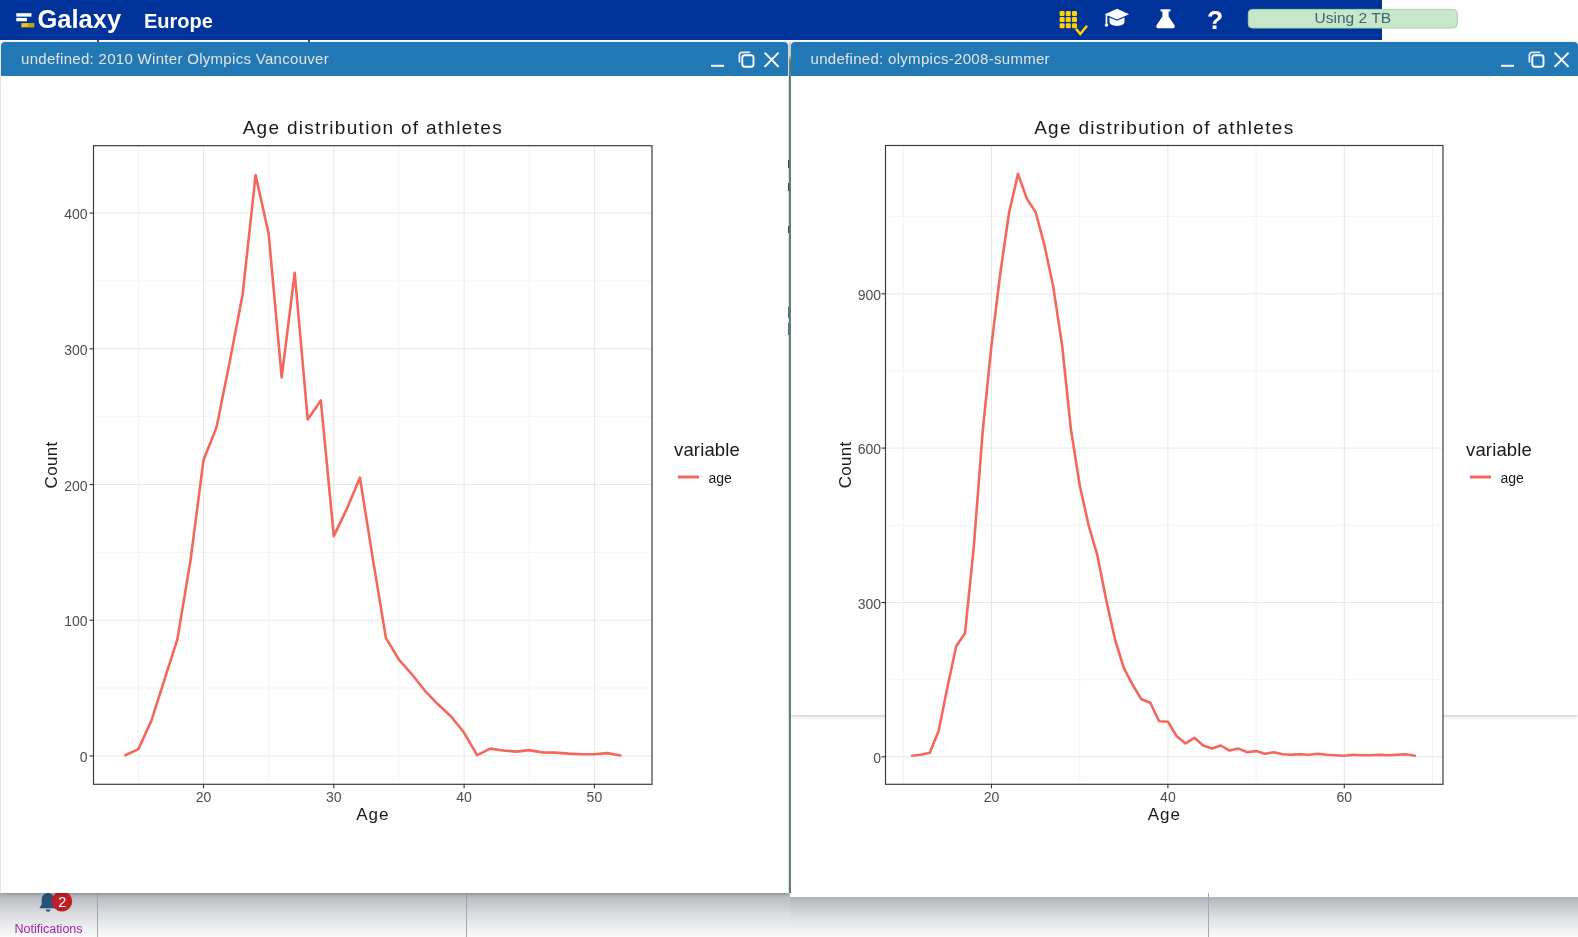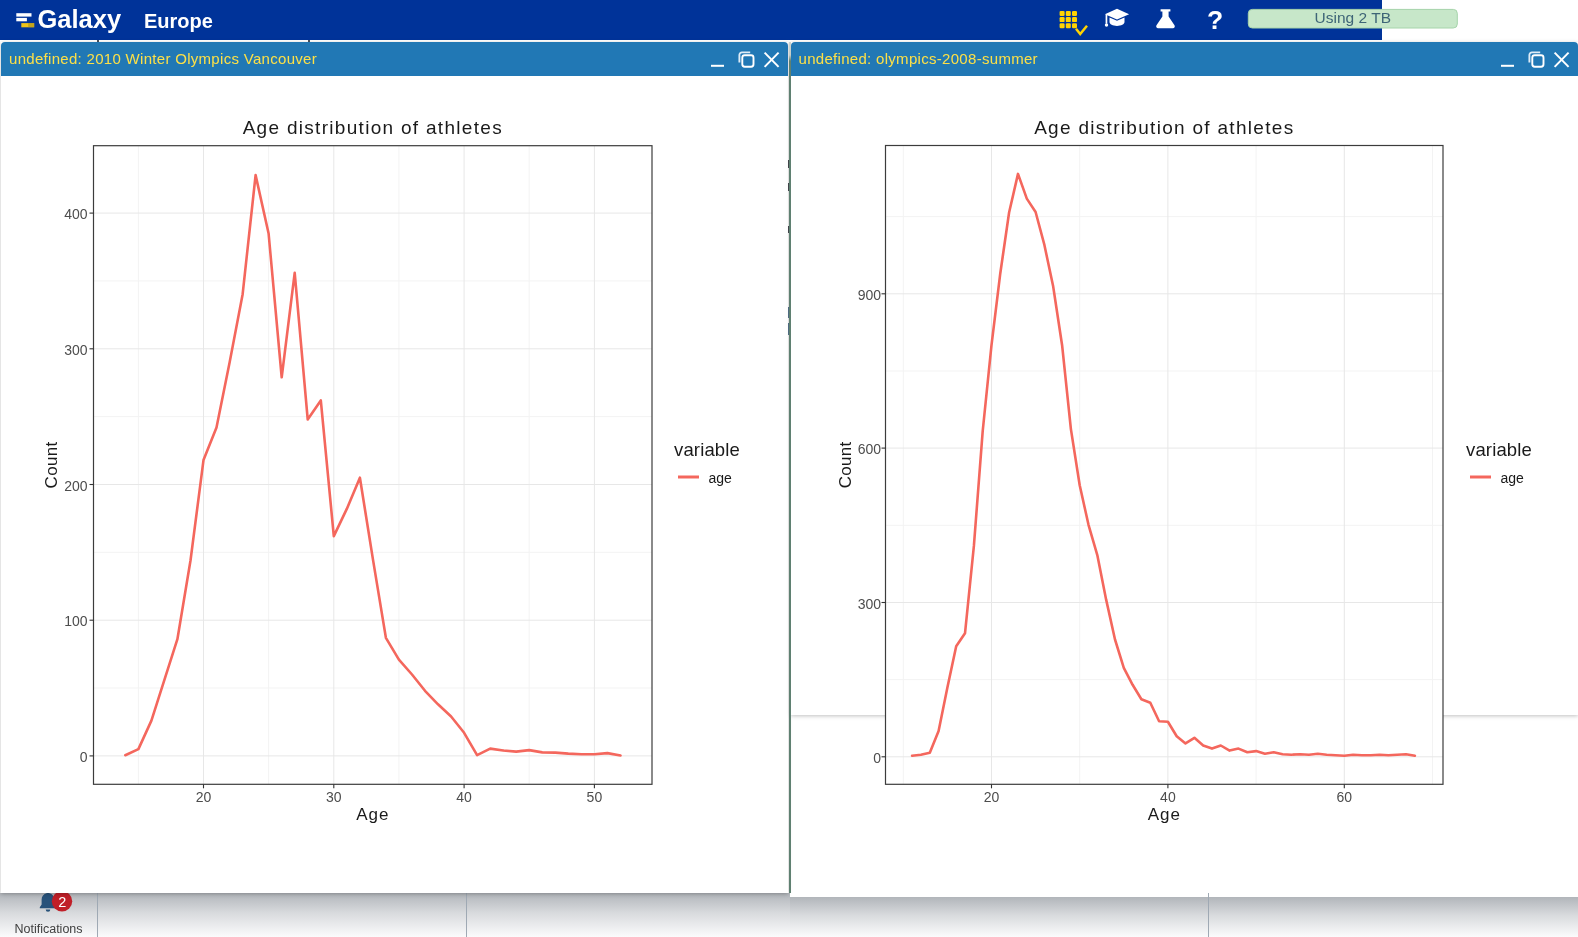--- a/index.html
+++ b/index.html
@@ -5,30 +5,30 @@
 body{width:1578px;height:937px;overflow:hidden;position:relative;background:#fff;
  font-family:"Liberation Sans",sans-serif;transform:translateZ(0);}
 #nav,.win,#notif,#notiftext{transform:translateZ(0);}
 #nav{position:absolute;left:0;top:0;width:1382px;height:40px;
  background:#003399;}
 #topstrip{position:absolute;left:0;top:40px;width:1578px;height:2px;background:#fff;}
 #notch{position:absolute;left:308px;top:40px;width:2px;height:2.5px;background:#49505a;}
 #notch2{position:absolute;left:97px;top:40px;width:2px;height:2.5px;background:#49505a;}
 .win{position:absolute;background:#fff;box-shadow:0 1px 4px rgba(0,0,0,0.25);}
 .tbar{position:absolute;left:0;top:0;right:0;height:34px;background:#2178b5;
- border-radius:4px 4px 0 0;color:#fde047;font-size:15px;letter-spacing:0.3px;line-height:34px;padding-left:8px;box-sizing:border-box;
+ border-radius:4px 4px 0 0;color:#e5e5e5;font-size:15px;letter-spacing:0.3px;line-height:34px;padding-left:20px;box-sizing:border-box;
  white-space:nowrap;}
 #grad1{position:absolute;left:0;top:893px;width:790px;height:44px;
  background:linear-gradient(180deg,#b1b5ba 0%,#d8dadd 45%,#fbfbfc 100%);}
 #grad2{position:absolute;left:790px;top:897px;width:788px;height:40px;
  background:linear-gradient(180deg,#b1b5ba 0%,#d8dadd 45%,#fbfbfc 100%);}
 .vline{position:absolute;top:893px;height:44px;width:1px;background:#9fa9b4;}
 #notif{position:absolute;left:0;top:885px;width:97px;}
 #notiftext{position:absolute;left:0;top:922px;width:97px;text-align:center;
- font-size:12.5px;color:#404040;}
+ font-size:12.5px;color:#a21caf;}
 .slivermark{position:absolute;background:#4a4f55;}
 </style></head>
 <body>
 <div id="nav">
  <svg width="230" height="42" viewBox="0 0 230 42" style="position:absolute;left:0;top:0;">
   <rect x="16.3" y="13.2" width="15.2" height="3.4" fill="#fff"></rect>
   <rect x="16.3" y="17.9" width="10.6" height="3.4" fill="#fff"></rect>
   <rect x="21.3" y="23.1" width="12.9" height="4.2" fill="#eec31a"></rect>
   <rect x="28.2" y="23.1" width="6" height="4.2" fill="#a08a1e" opacity="0.55"></rect>
   <text x="37.5" y="28" font-family="Liberation Sans, sans-serif" font-size="25.5" font-weight="bold" fill="#ffffff">Galaxy</text>

